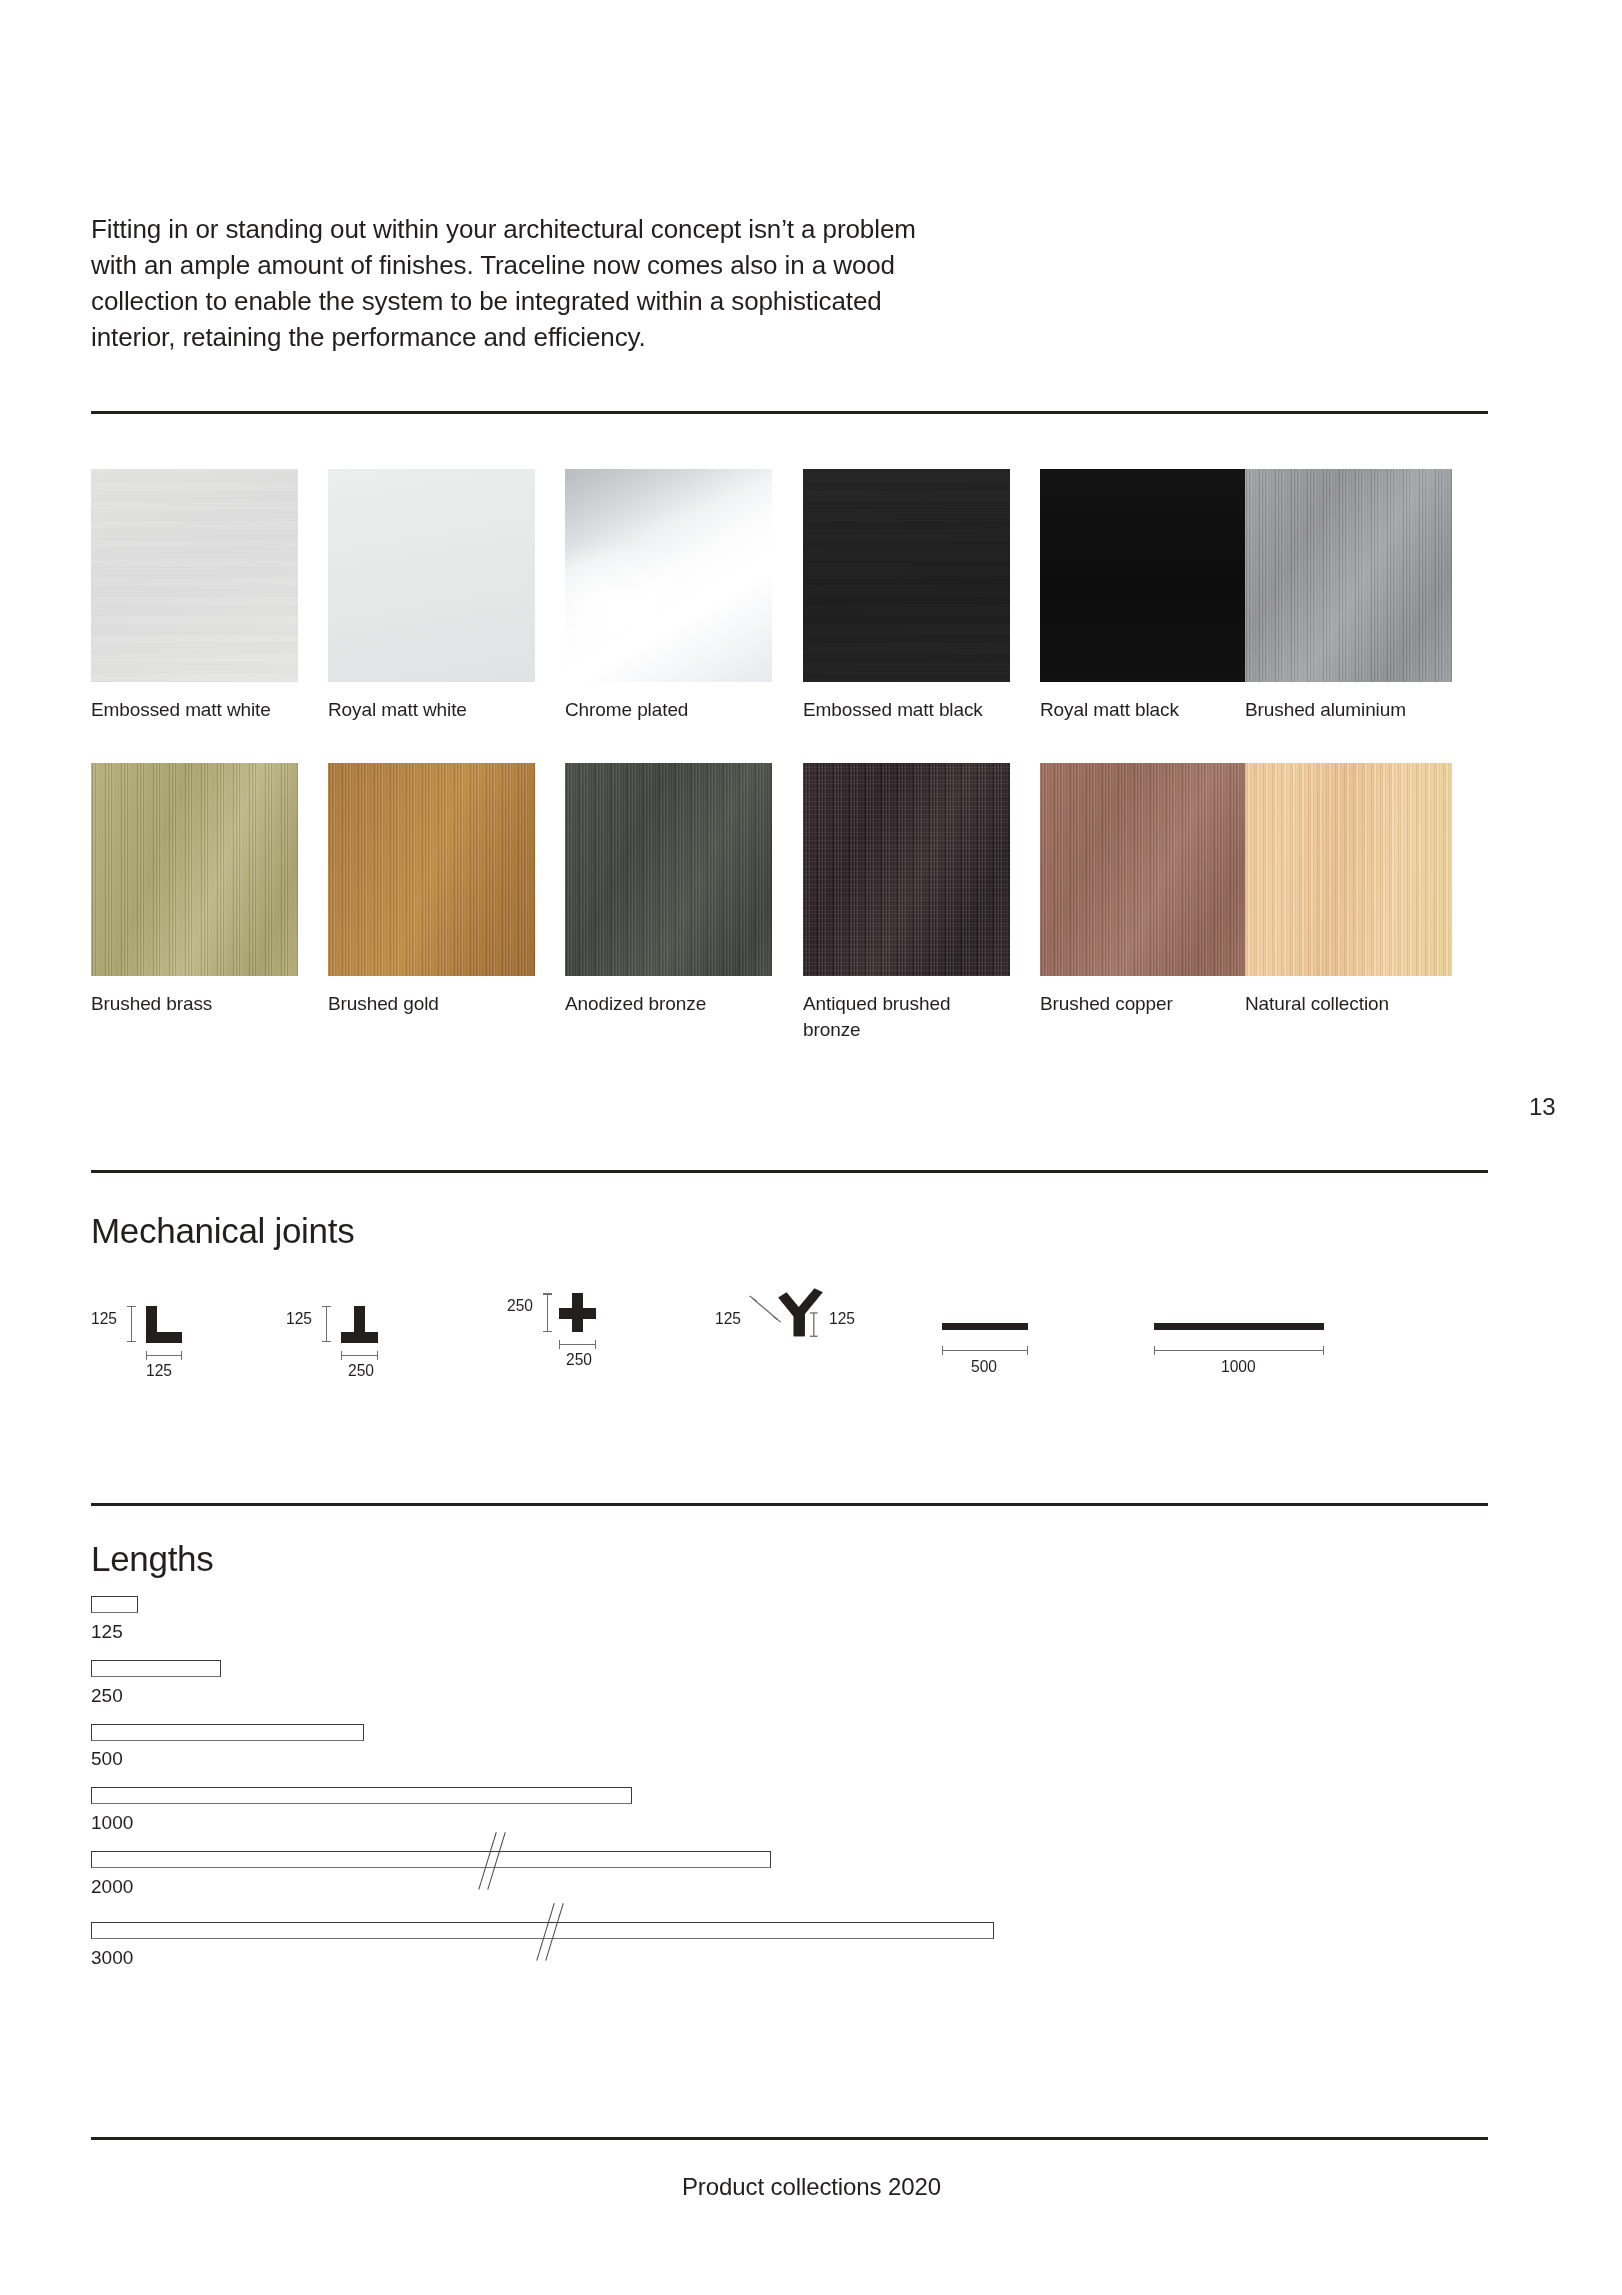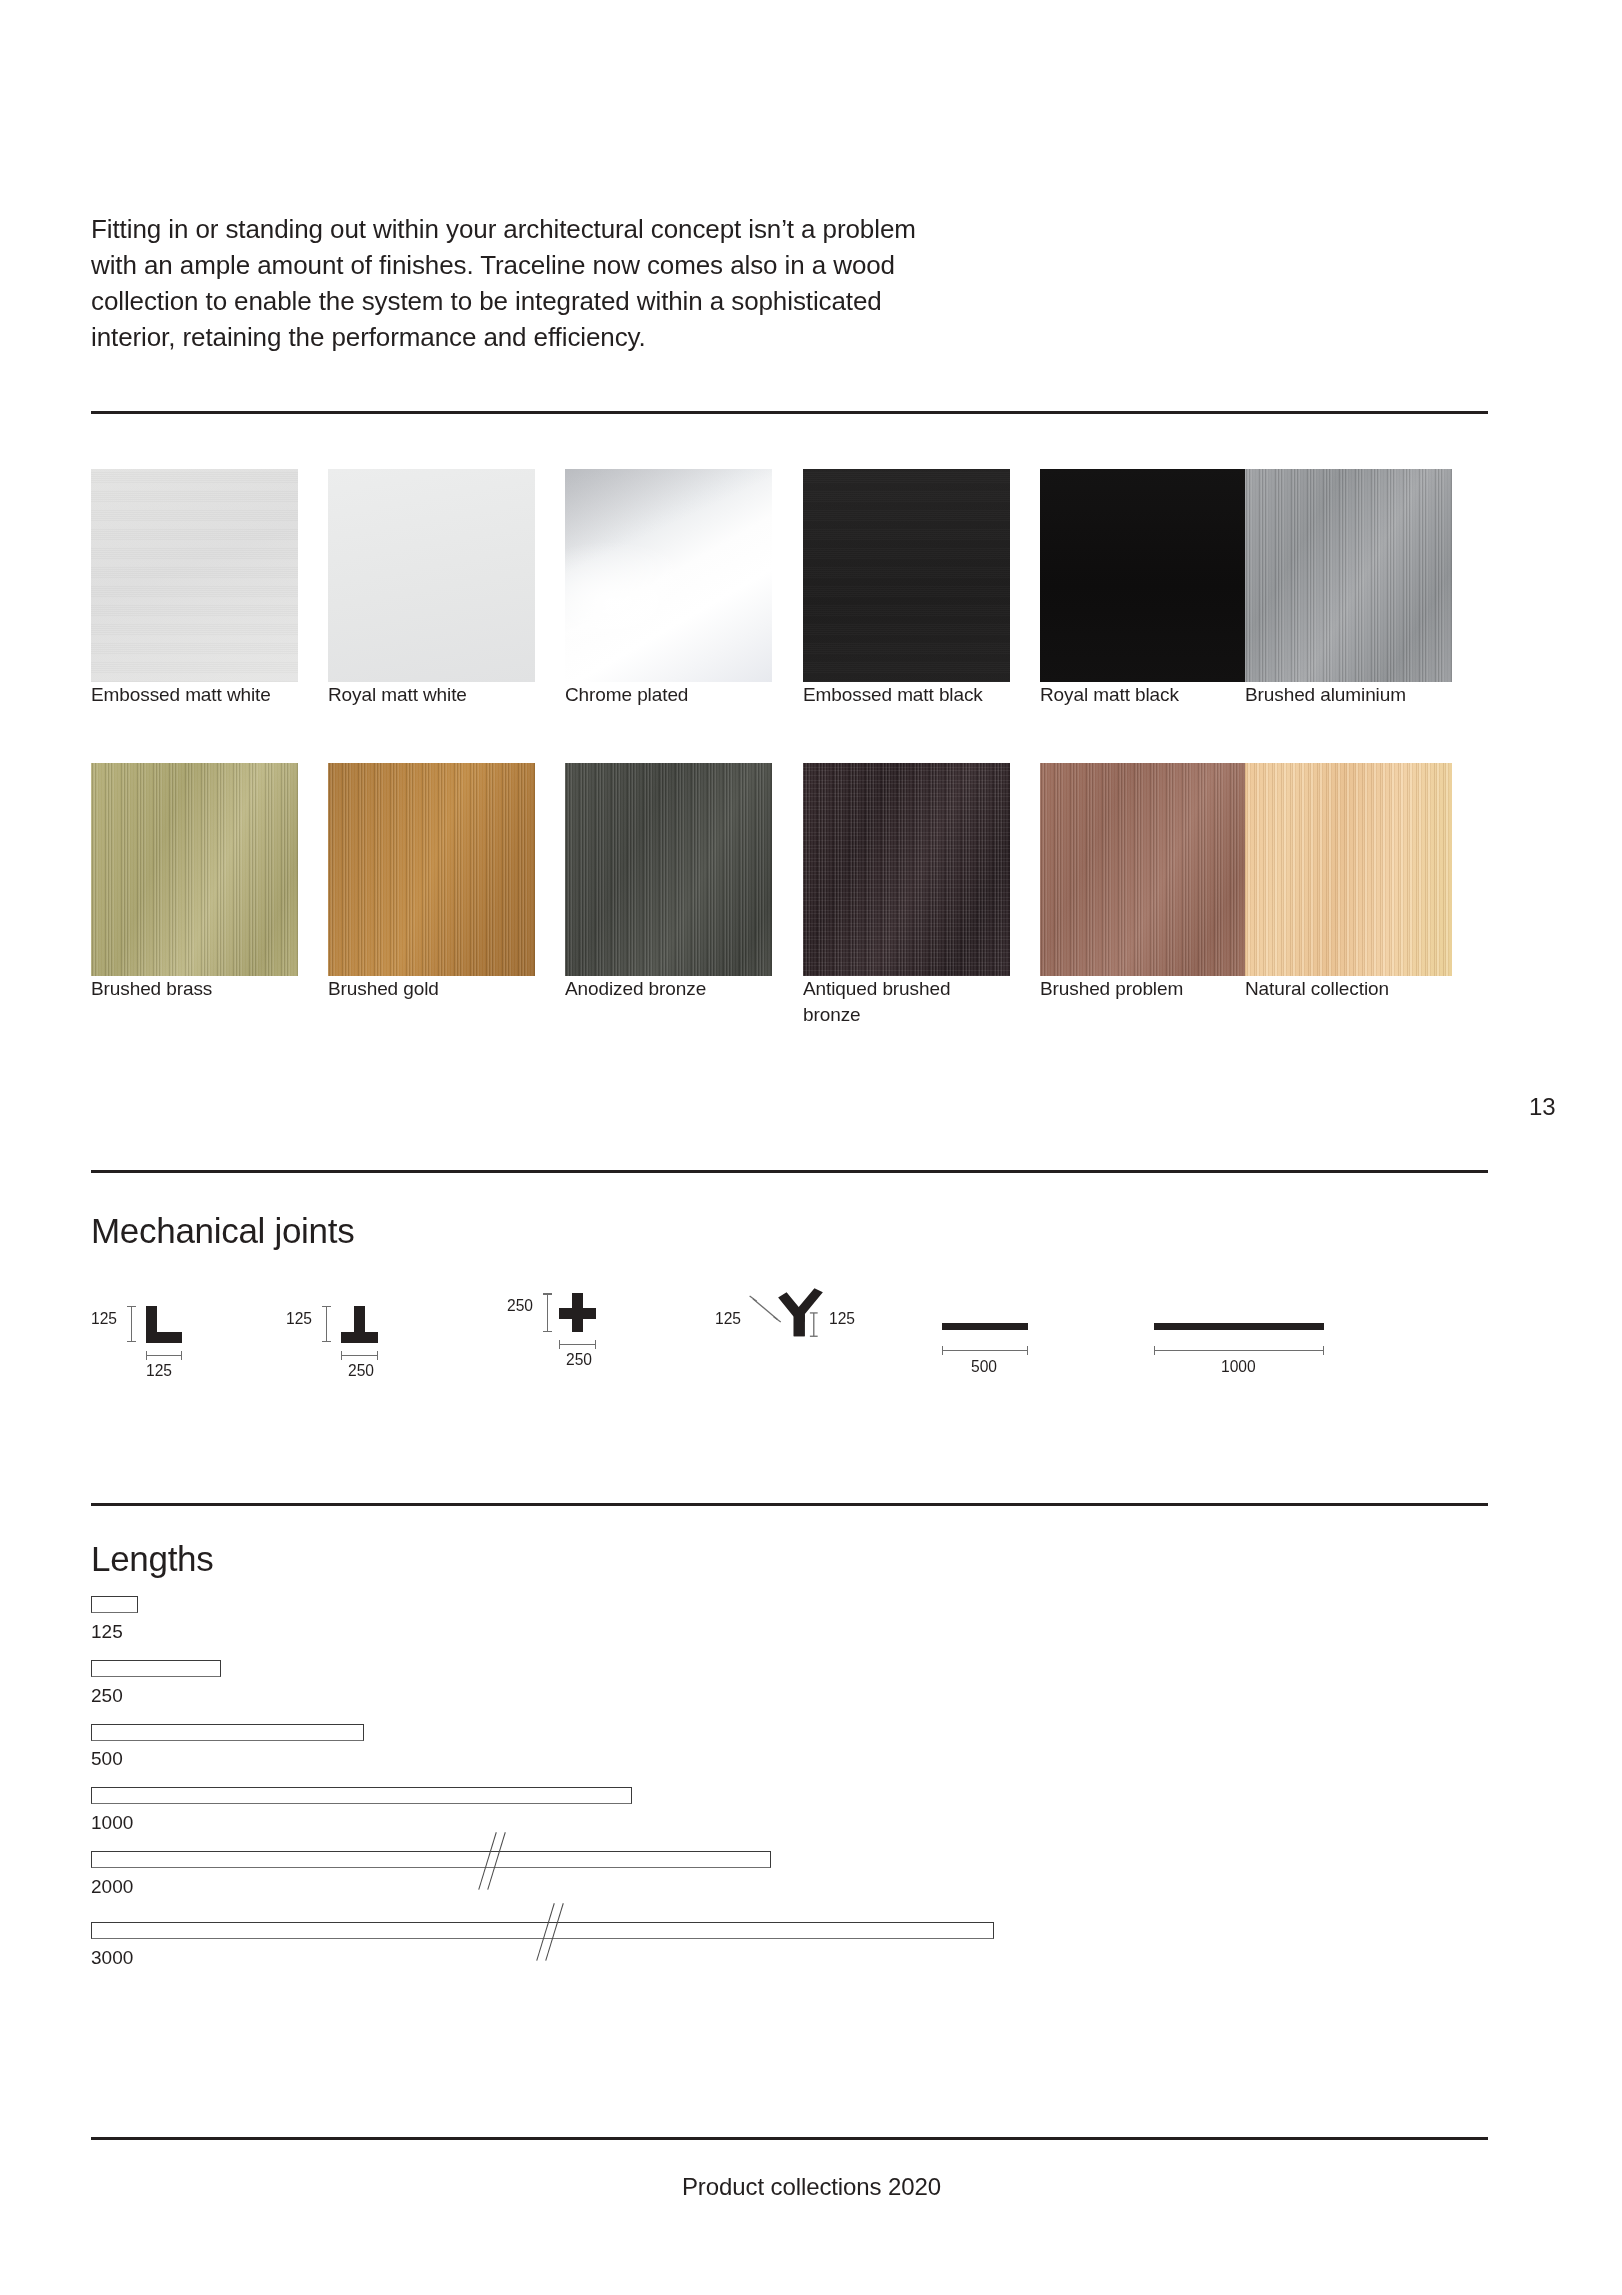--- a/index.html
+++ b/index.html
@@ -77,20 +77,21 @@
   .swatch-cell.c4 { left: 949px; }
   .swatch-cell.c5 { left: 1154px; }
 
   .swatch-chip {
     width: 207px;
     height: 213px;
     position: relative;
     overflow: hidden;
   }
   .swatch-label {
+    margin-top: 15px;
     font-size: 19px;
     line-height: 26px;
     color: #231f1f;
     letter-spacing: -0.1px;
   }
 
   
   .fin-embossed-matt-white {
     background:
       linear-gradient(160deg, #e3e3e2 0%, #dedede 45%, #e6e6e5 100%);
@@ -366,21 +367,21 @@
       <div class="swatch-cell c2">
         <div class="swatch-chip fin-anodized-bronze"></div>
         <div class="swatch-label">Anodized bronze</div>
       </div>
       <div class="swatch-cell c3">
         <div class="swatch-chip fin-antiqued-brushed-bronze"></div>
         <div class="swatch-label">Antiqued brushed bronze</div>
       </div>
       <div class="swatch-cell c4">
         <div class="swatch-chip fin-brushed-copper"></div>
-        <div class="swatch-label">Brushed problem</div>
+        <div class="swatch-label">Brushed copper</div>
       </div>
       <div class="swatch-cell c5">
         <div class="swatch-chip fin-natural-collection"></div>
         <div class="swatch-label">Natural collection</div>
       </div>
     </div>
 
   </div>
 
   <div class="page-number">13</div>

